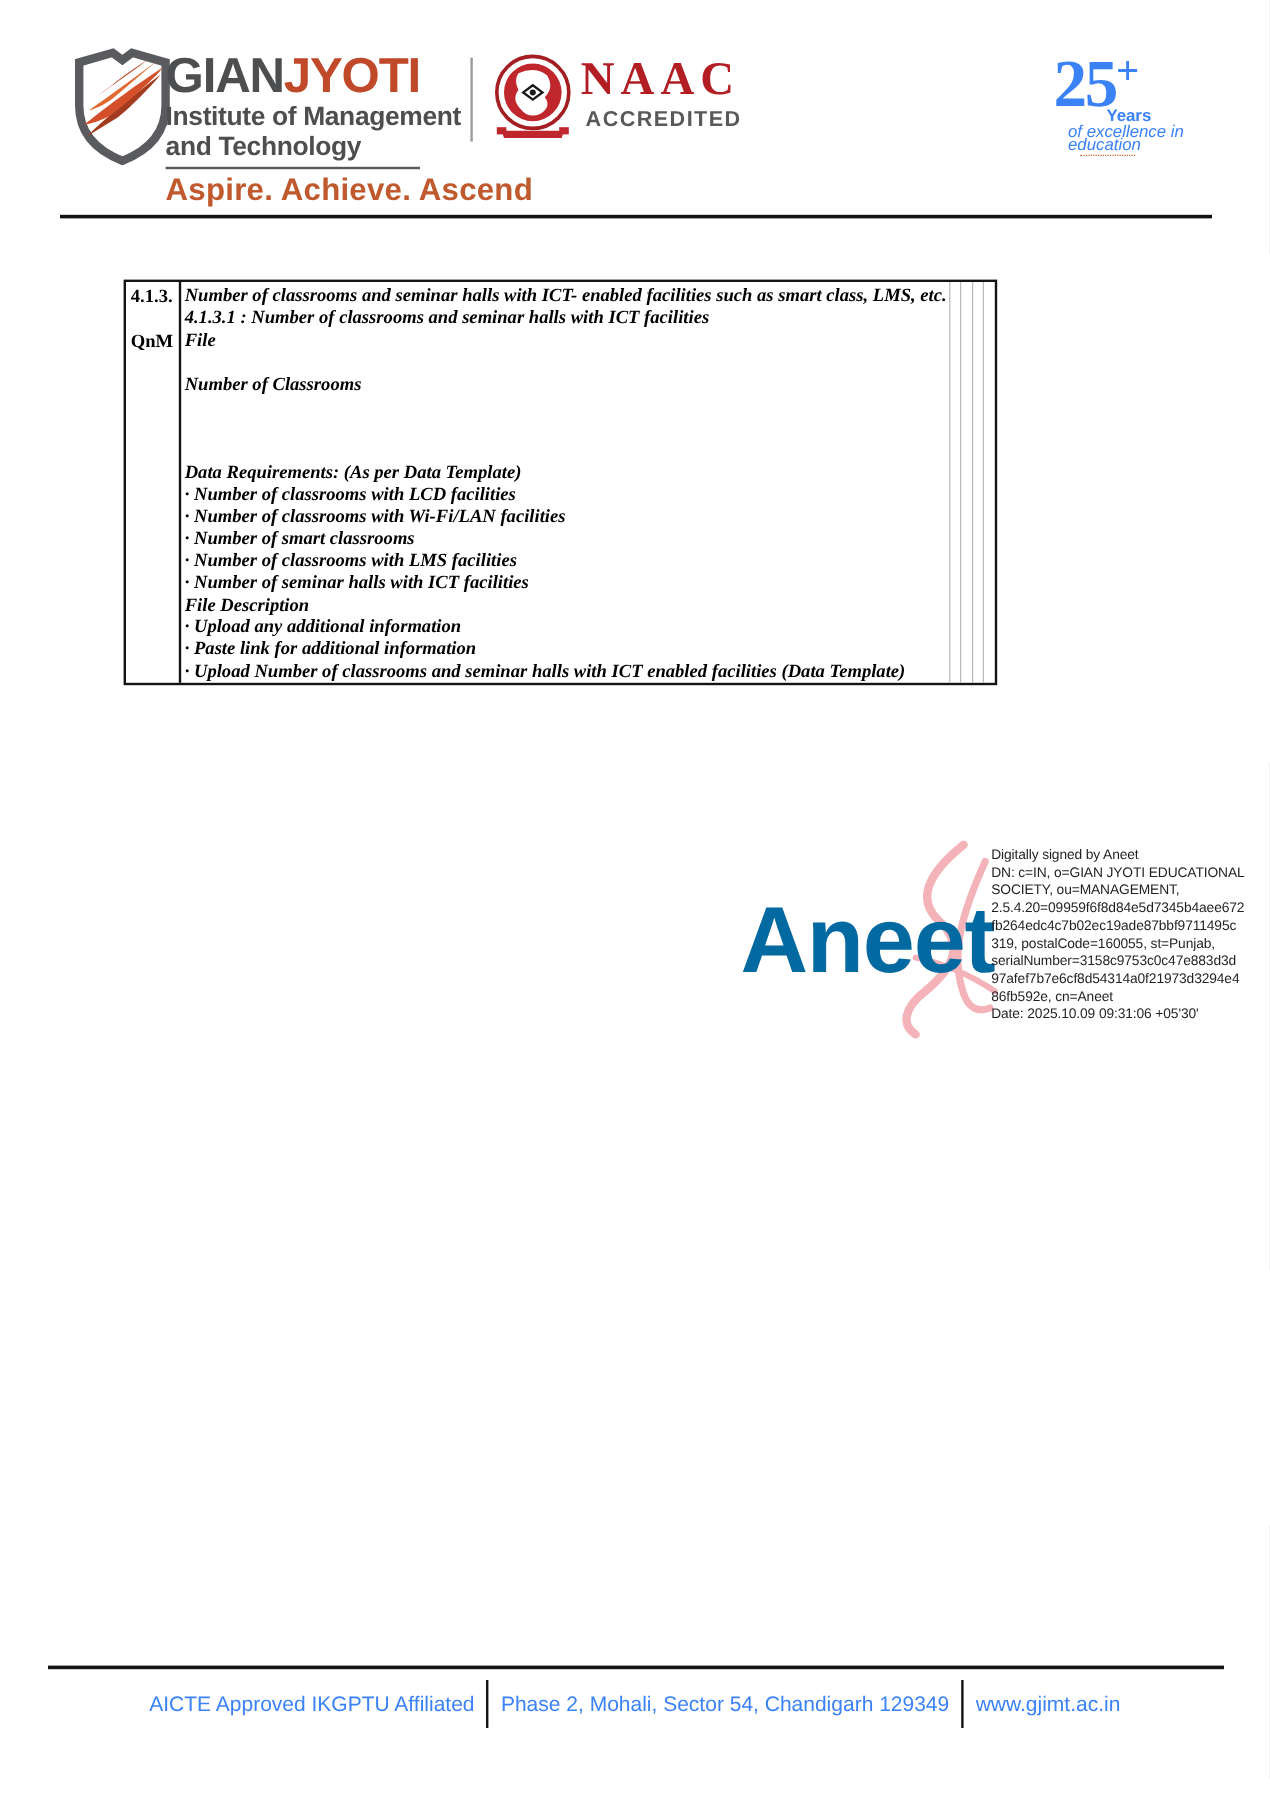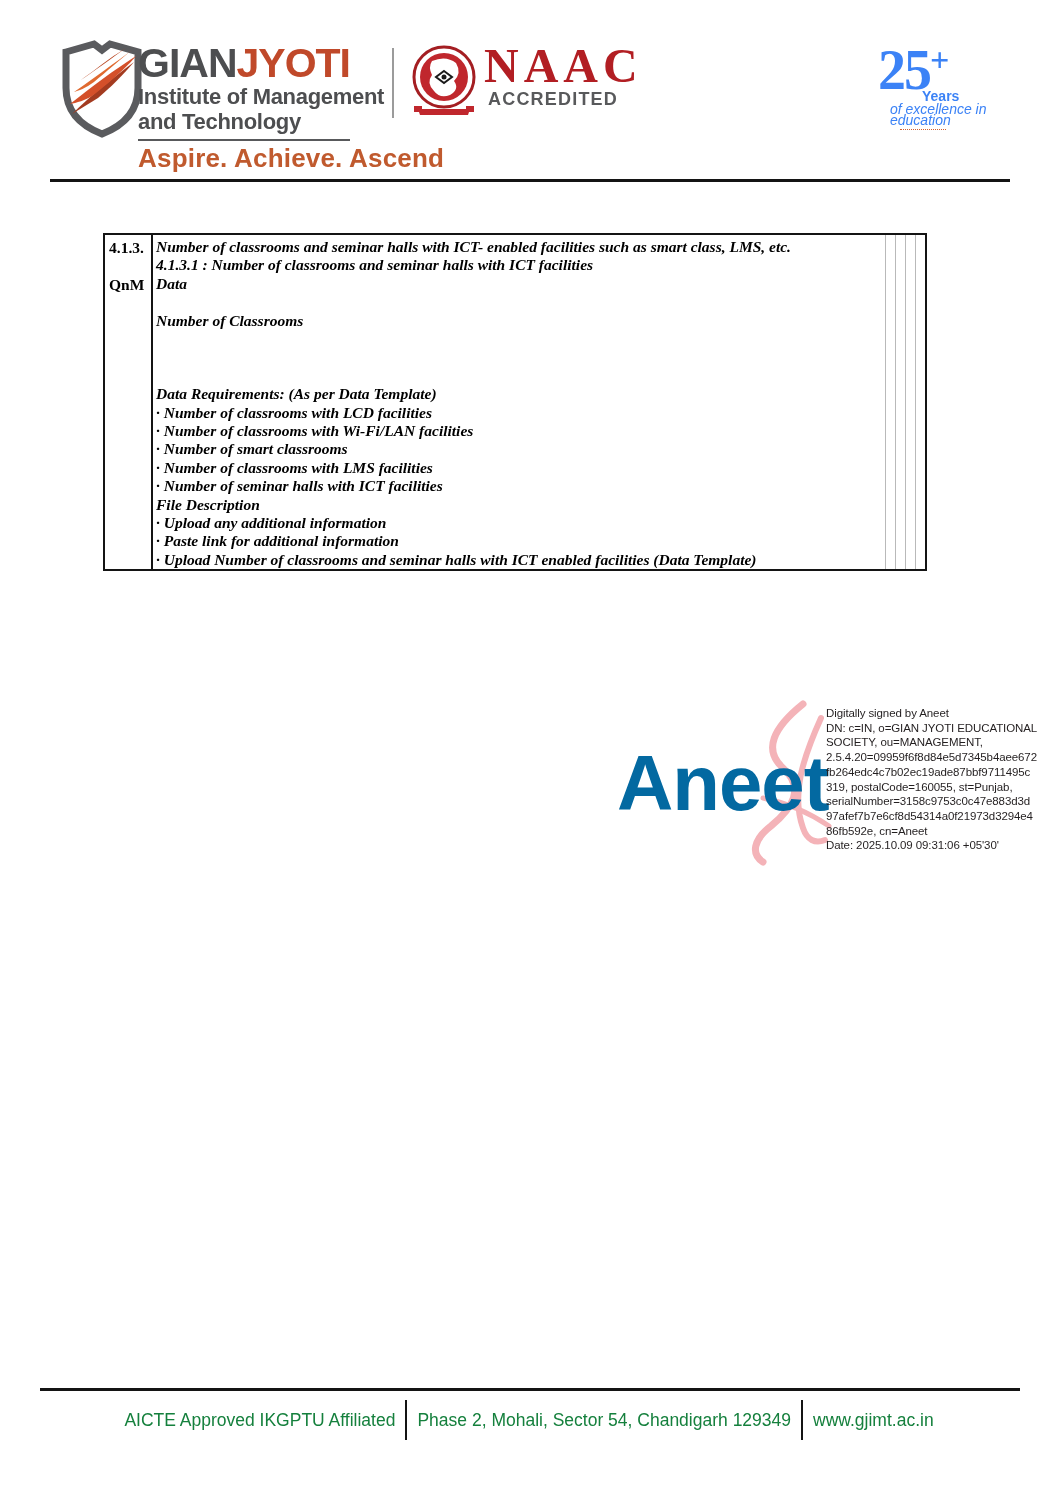--- a/index.html
+++ b/index.html
@@ -21,35 +21,35 @@
   .brand .p2 { color:#c0492a; }
   .sub { font-size:22px; font-weight:bold; color:#4d4e50; line-height:25px; letter-spacing:-0.3px; }
   .tagline-rule { width:212px; height:2px; background:#58595b; margin-top:5px; }
   .tagline { font-size:26px; font-weight:bold; color:#c05a2e; margin-top:2px; letter-spacing:0.2px; }
 
   .hdr-divider { position:absolute; left:392px; top:48px; width:2px; height:70px; background:#9b9b9b; }
 
   .naac-block { position:absolute; left:412px; top:43px; display:flex; }
   .naac-emblem { width:64px; height:78px; }
   .naac-text { margin-left:8px; padding-top:2px; }
-  .naac-title { font-family:"Liberation Serif", serif; font-weight:bold; font-size:48px; line-height:42px; color:#b21e23; letter-spacing:5px; }
+  .naac-title { font-family:"Liberation Serif", serif; font-weight:bold; font-size:39px; line-height:42px; color:#b21e23; letter-spacing:5px; }
   .naac-sub { font-size:18px; font-weight:bold; color:#58595b; letter-spacing:1.2px; margin-top:2px; margin-left:4px; }
 
   .badge25 { position:absolute; left:878px; top:34px; width:120px; color:#3b82f6; }
   .badge25 .big { font-family:"Liberation Serif", serif; font-size:56px; font-weight:bold; line-height:52px; letter-spacing:-2px; }
   .badge25 .plus { font-size:34px; vertical-align:18px; letter-spacing:0; }
   .badge25 .years { font-size:14px; font-weight:bold; margin-left:44px; margin-top:-8px; }
   .badge25 .excl { font-size:14px; font-style:italic; margin-left:12px; line-height:11px; }
   .badge25 .flo { width:46px; height:1px; border-bottom:1px dotted #d4612e; margin:3px 0 0 22px; }
 
   .top-rule { position:absolute; left:50px; top:179px; width:960px; height:3px; background:#141414; }
 
   
   .doc-table {
-    position:absolute; left:103px; top:233px; width:824px; height:338px;
+    position:absolute; left:103px; top:233px; width:728px; height:338px;
     border:2px solid #141414;
     display:flex;
     font-family:"Liberation Serif", serif;
   }
   .col-id {
     width:48px; border-right:2px solid #141414;
     font-weight:bold; font-size:15.5px; padding:3px 2px 0 4px;
   }
   .col-id .rid { line-height:19px; }
   .col-id .rtype { line-height:19px; margin-top:18px; }
@@ -70,21 +70,21 @@
     position:absolute; left:826px; top:706px; width:175px;
     font-size:11.5px; line-height:14.7px; color:#231f20; letter-spacing:-0.1px;
   }
   .sig-details div { white-space:nowrap; }
 
   
   .bottom-rule { position:absolute; left:40px; top:1388px; width:980px; height:3px; background:#141414; }
   .footer-row {
     position:absolute; left:0; top:1400px; width:1058px;
     display:flex; justify-content:center; align-items:center;
-    font-size:17.5px; color:#15803d;
+    font-size:17.5px; color:#3b82f6;
   }
   .footer-sep { width:2px; height:40px; background:#141414; margin:0 10px; }
 </style>
 </head>
 <body>
 
 <div class="page">
 
   <div class="hdr-logo">
     <svg class="shield" viewBox="0 0 88 102">
@@ -133,21 +133,21 @@
   <div class="top-rule"></div>
 
   <div class="doc-table">
     <div class="col-id">
       <div class="rid">4.1.3.</div>
       <div class="rtype">QnM</div>
     </div>
     <div class="col-main">
         <div class="tline">Number of classrooms and seminar halls with ICT- enabled facilities such as smart class, LMS, etc.</div>
         <div class="tline">4.1.3.1 : Number of classrooms and seminar halls with ICT facilities</div>
-        <div class="tline">Data</div>
+        <div class="tline">File</div>
         <div class="tline"></div>
         <div class="tline">Number of Classrooms</div>
         <div class="tline"></div>
         <div class="tline"></div>
         <div class="tline"></div>
         <div class="tline">Data Requirements: (As per Data Template)</div>
         <div class="tline">· Number of classrooms with LCD facilities</div>
         <div class="tline">· Number of classrooms with Wi-Fi/LAN facilities</div>
         <div class="tline">· Number of smart classrooms</div>
         <div class="tline">· Number of classrooms with LMS facilities</div>

